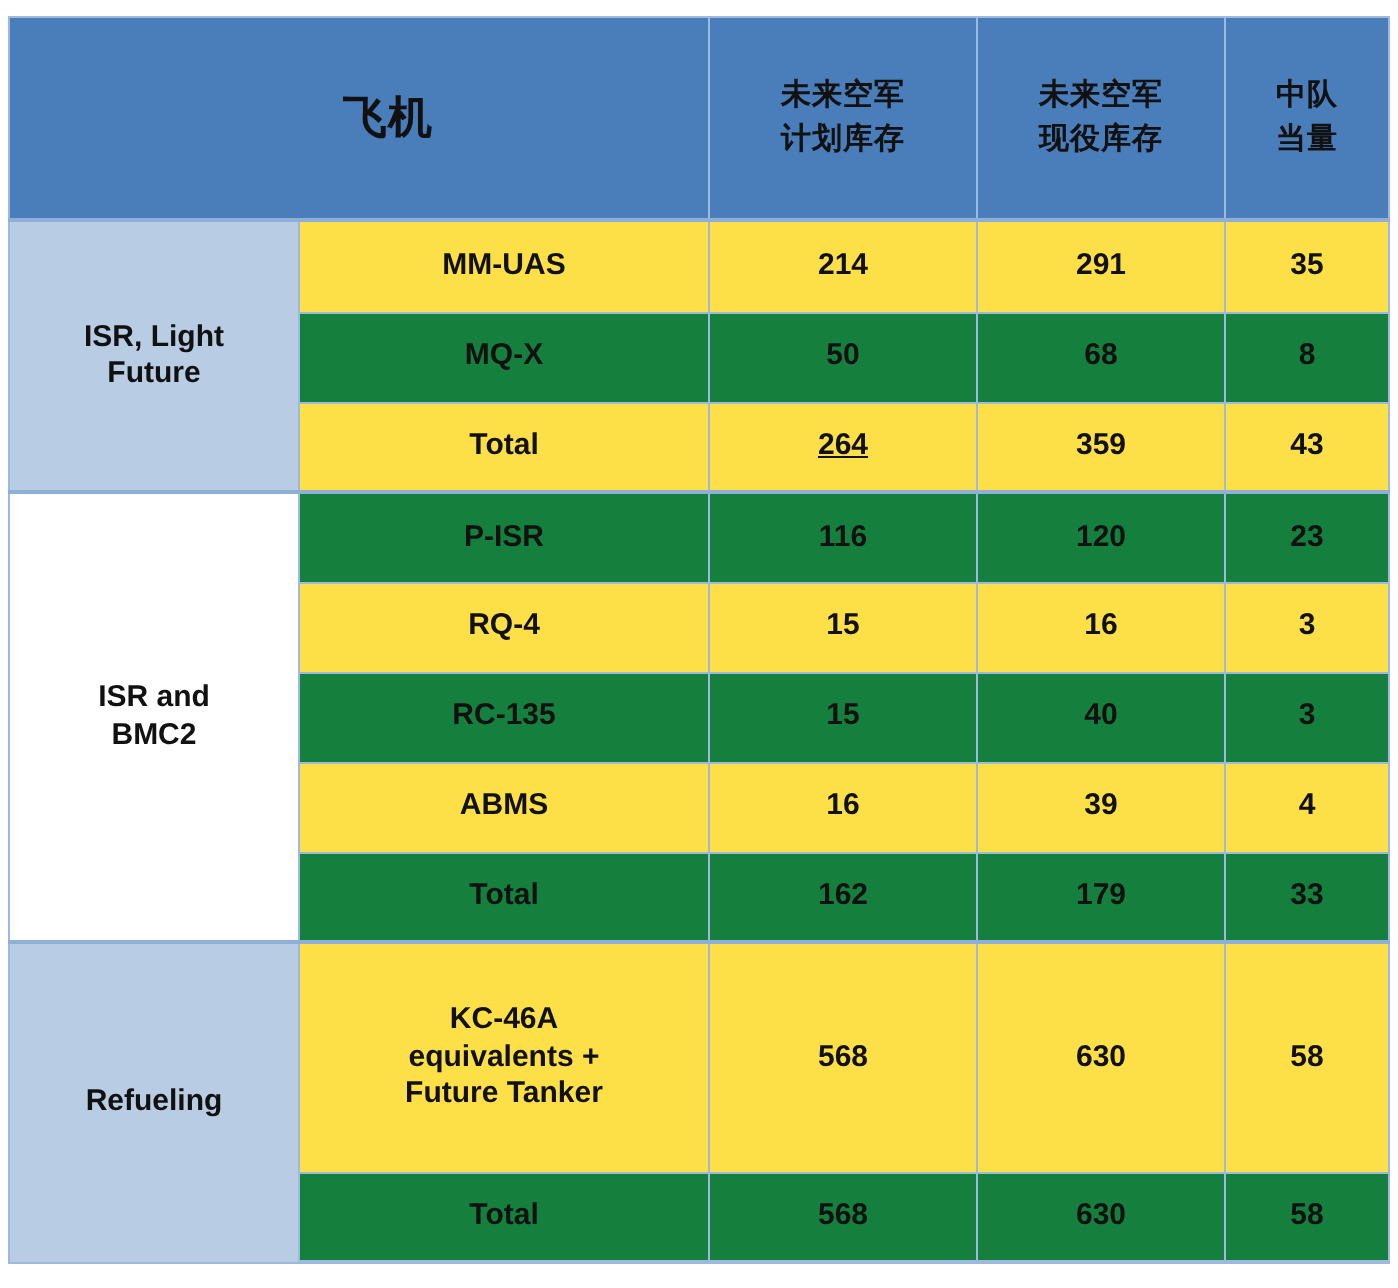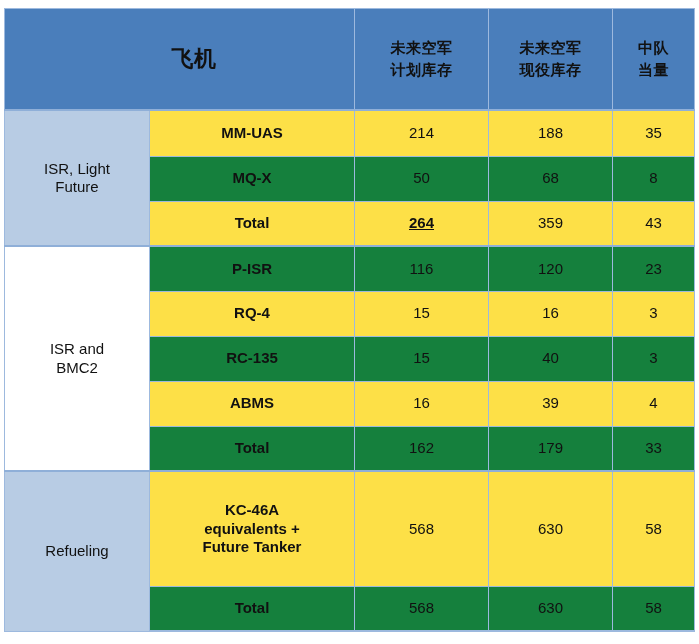--- a/index.html
+++ b/index.html
@@ -51,33 +51,33 @@
   thead th.hdr-cn {
     line-height: 1.45;
   }
   thead th.hdr-aircraft {
     font-size: 22px;
     padding-left: 29px;
   }
 
   
   td.group-cell {
-    font-weight: normal;
+    font-weight: bold;
     font-size: 20px;
     line-height: 1.45;
     padding: 0 4px;
   }
   td.name-cell {
     font-weight: bold;
     font-size: 20px;
     line-height: 1.42;
     padding: 0 6px;
   }
   td.num-cell {
-    font-weight: normal;
+    font-weight: bold;
     font-size: 21px;
   }
   td.num-cell.bold {
     font-weight: bold;
     text-decoration: underline;
   }
 
   tr.shade td { background: #fde047; }
   tr.plain td { background: #15803d; }
 
@@ -129,21 +129,21 @@
 
     <tbody>
 
       <tr class="shade group-start r-tall">
         <td class="group-cell shade" rowspan="3">
           <div>ISR, Light</div>
           <div>Future</div>
         </td>
         <td class="name-cell">MM-UAS</td>
         <td class="num-cell">214</td>
-        <td class="num-cell">188</td>
+        <td class="num-cell">291</td>
         <td class="num-cell">35</td>
       </tr>
       <tr class="plain r-norm">
         <td class="name-cell">MQ-X</td>
         <td class="num-cell">50</td>
         <td class="num-cell">68</td>
         <td class="num-cell">8</td>
       </tr>
       <tr class="shade r-norm">
         <td class="name-cell">Total</td>

